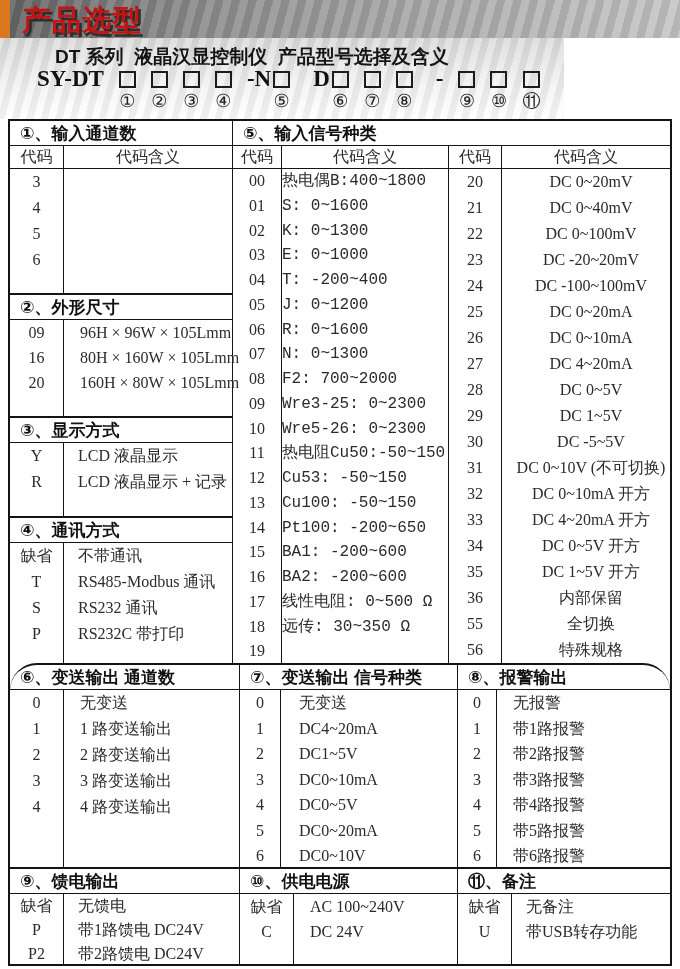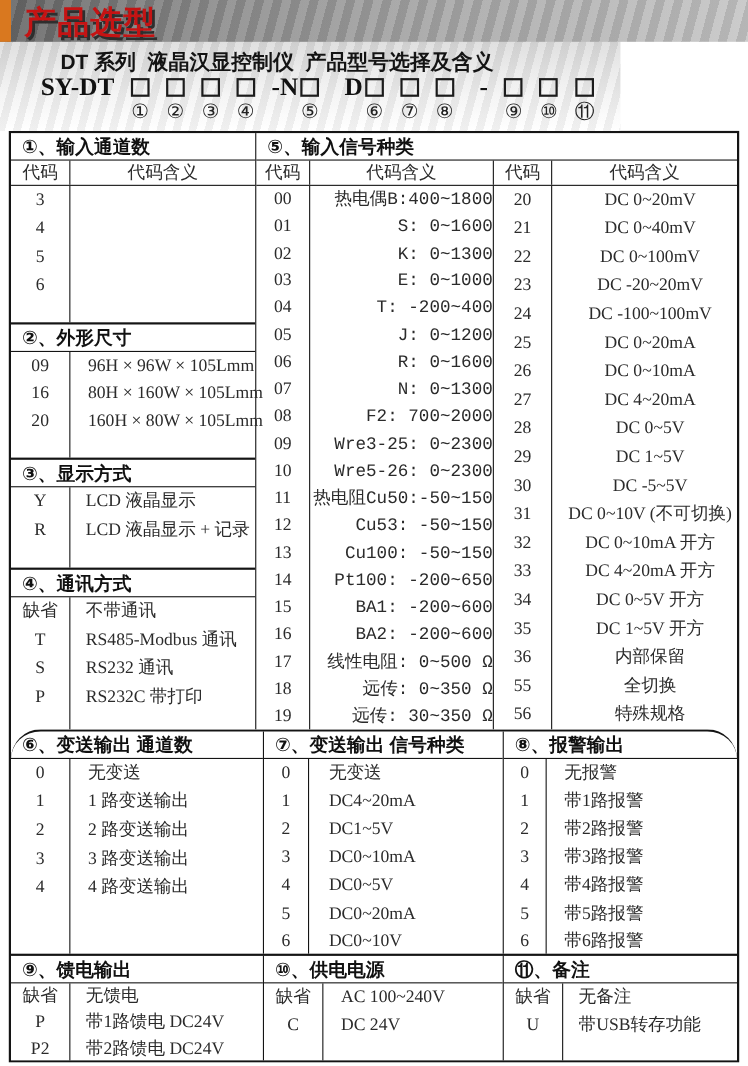--- a/index.html
+++ b/index.html
@@ -40,21 +40,21 @@
   .sec-h{flex:0 0 25px;display:flex;align-items:center;padding-left:10px;
     font-family:"Liberation Sans","DejaVu Sans",sans-serif;font-weight:bold;font-size:17px;color:#111;
     border-bottom:1.5px solid #141414;}
   .colhead{flex:0 0 23px;display:flex;border-bottom:1.5px solid #141414;font-size:16px;}
   .colhead span{display:flex;align-items:center;justify-content:center;}
   .tbody{display:flex;flex:1;min-height:0;font-size:16px;}
   .col{display:flex;flex-direction:column;}
   .codes{text-align:center;border-right:1.5px solid #141414;}
   .tline{height:var(--rh,26px);line-height:var(--rh,26px);white-space:nowrap;overflow:visible;}
   .codes .tline{text-align:center;}
-  .center .tline{text-align:right;}
+  .center .tline{text-align:left;}
   .w54{flex:0 0 54px;} .w49{flex:0 0 49px;} .w167{flex:0 0 167px;} .w53{flex:0 0 53px;}
   .w41{flex:0 0 41px;} .w39{flex:0 0 39px;}
   .grow{flex:1;}
   .pl12 .tline{padding-left:12px;} .pl14 .tline{padding-left:14px;} .pl16 .tline{padding-left:16px;}
   .pl18 .tline{padding-left:18px;} .pl10 .tline{padding-left:10px;text-align:center;}
   .bR{border-right:1.5px solid #141414;font-family:Liberation Mono, monospace;}
 </style>
 </head>
 <body>
 
@@ -240,21 +240,20 @@
             <div class="tline">F2:  700~2000</div>
             <div class="tline">Wre3-25: 0~2300</div>
             <div class="tline">Wre5-26: 0~2300</div>
             <div class="tline">热电阻Cu50:-50~150</div>
             <div class="tline">Cu53: -50~150</div>
             <div class="tline">Cu100: -50~150</div>
             <div class="tline">Pt100: -200~650</div>
             <div class="tline">BA1: -200~600</div>
             <div class="tline">BA2: -200~600</div>
             <div class="tline">线性电阻: 0~500 Ω</div>
-            <div class="tline">远传: 0~350 Ω</div>
             <div class="tline">远传: 30~350 Ω</div>
           </div>
         <div class="col codes w53" style="--rh:26px">
             <div class="tline">20</div>
             <div class="tline">21</div>
             <div class="tline">22</div>
             <div class="tline">23</div>
             <div class="tline">24</div>
             <div class="tline">25</div>
             <div class="tline">26</div>

